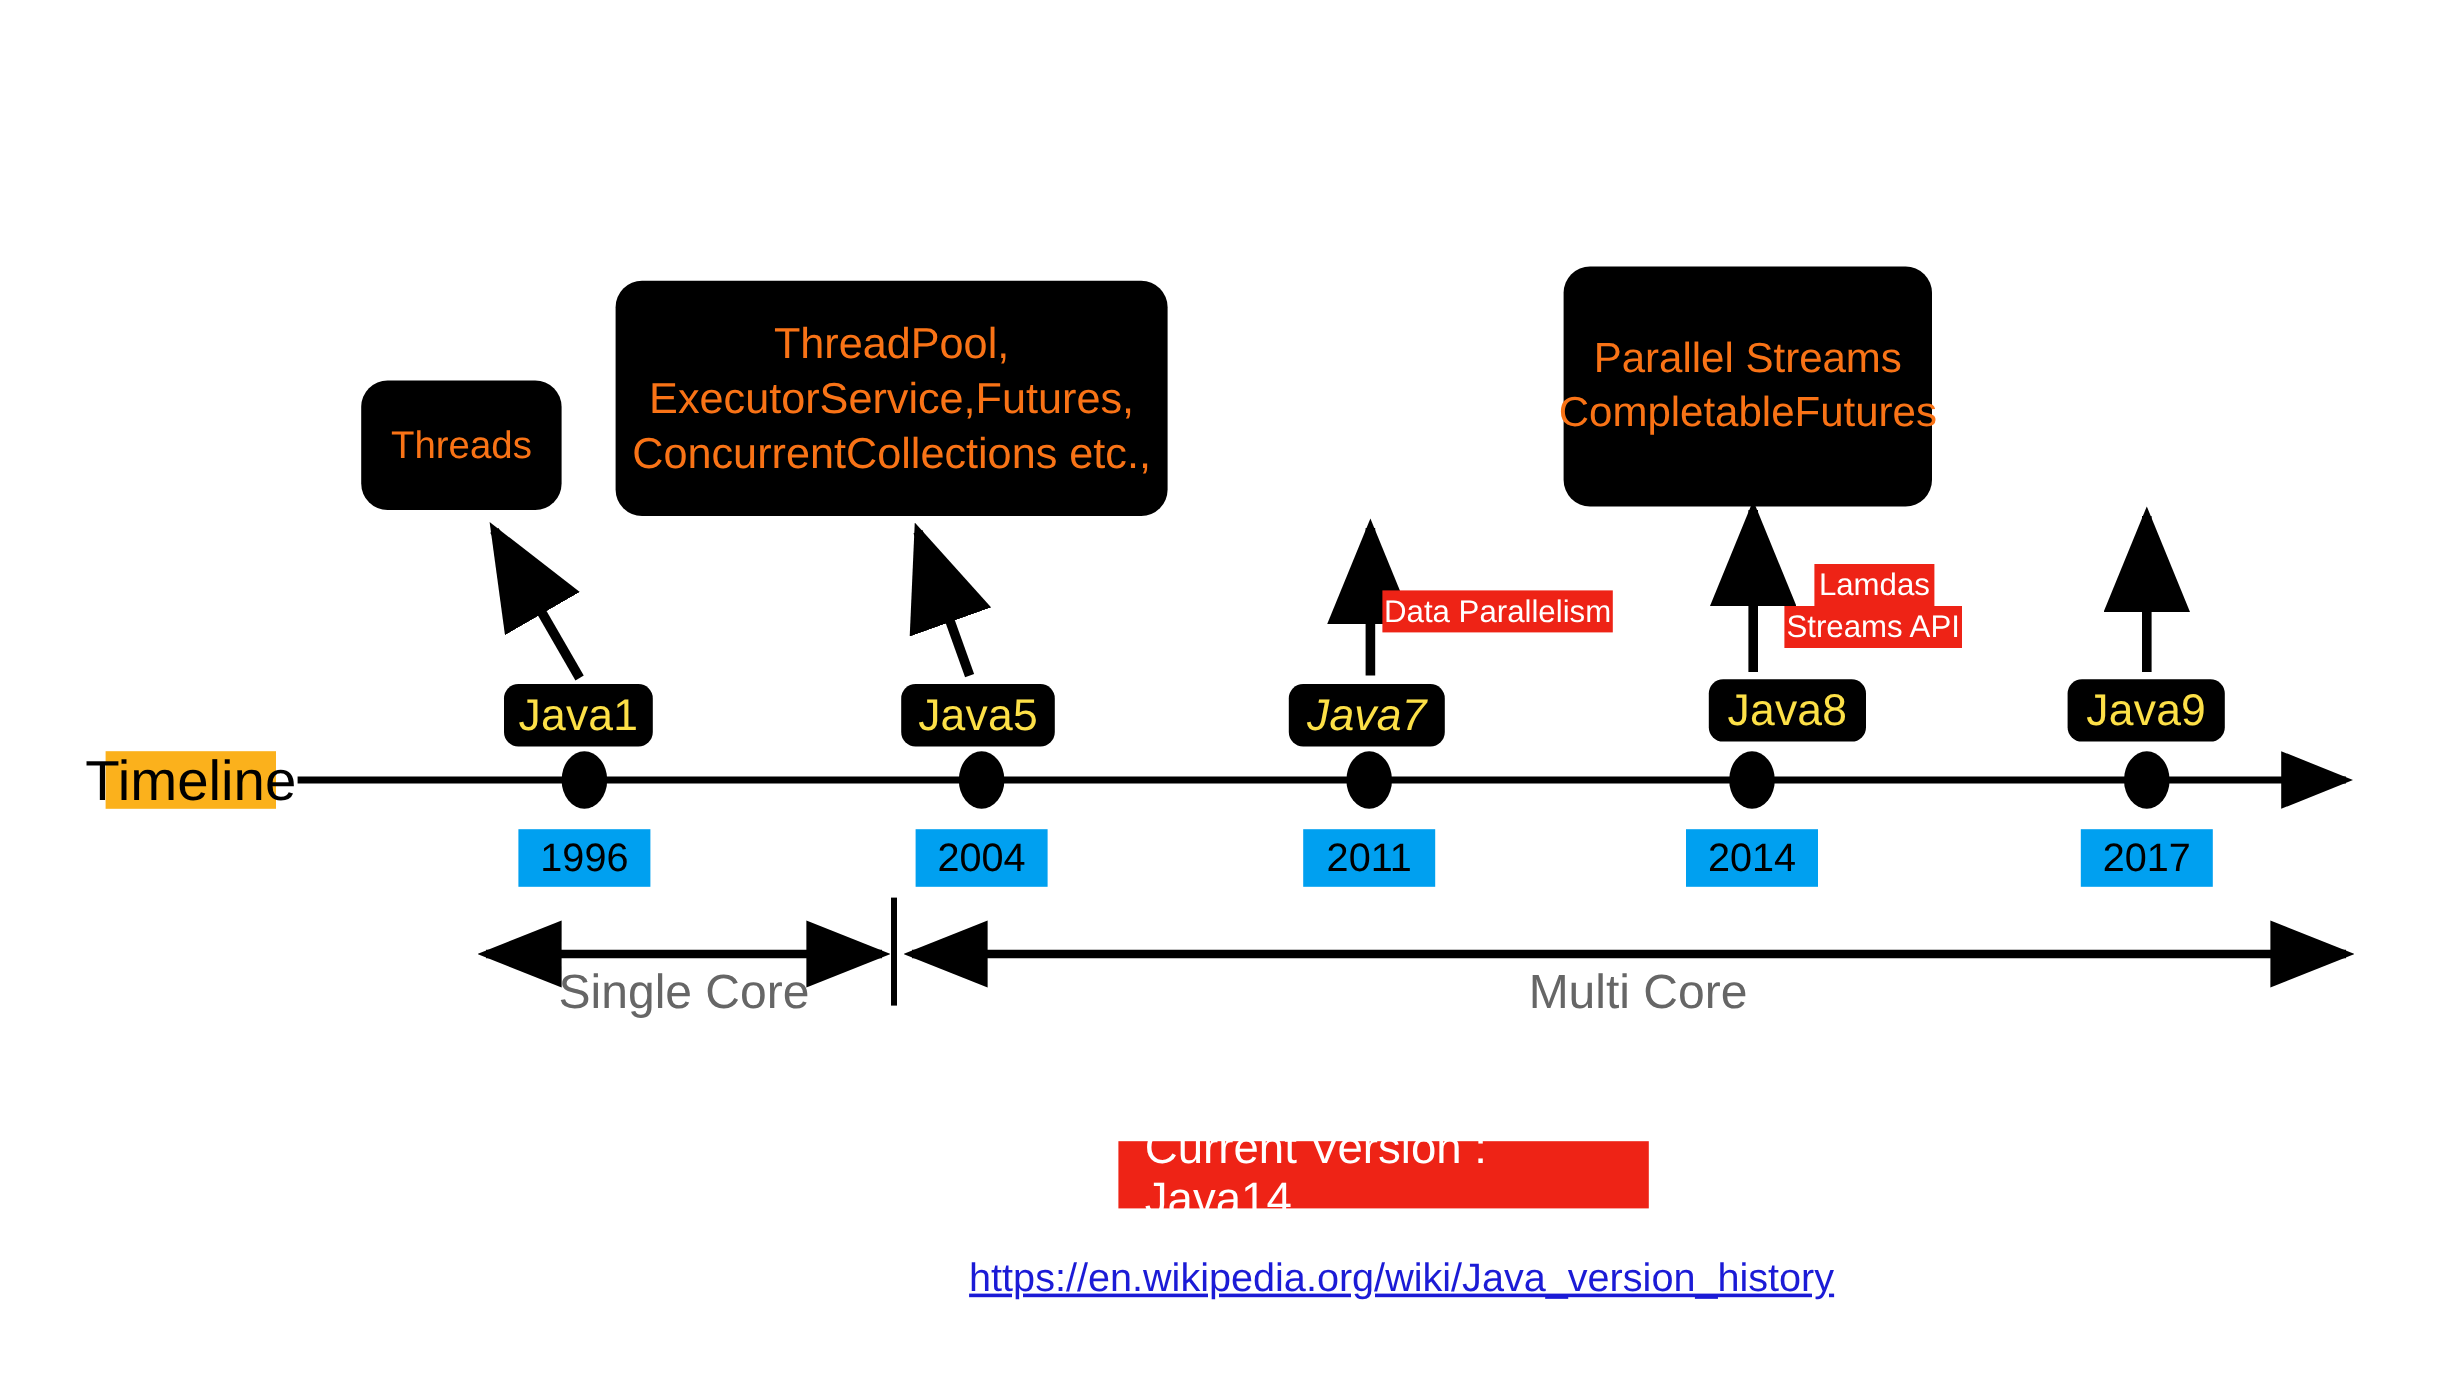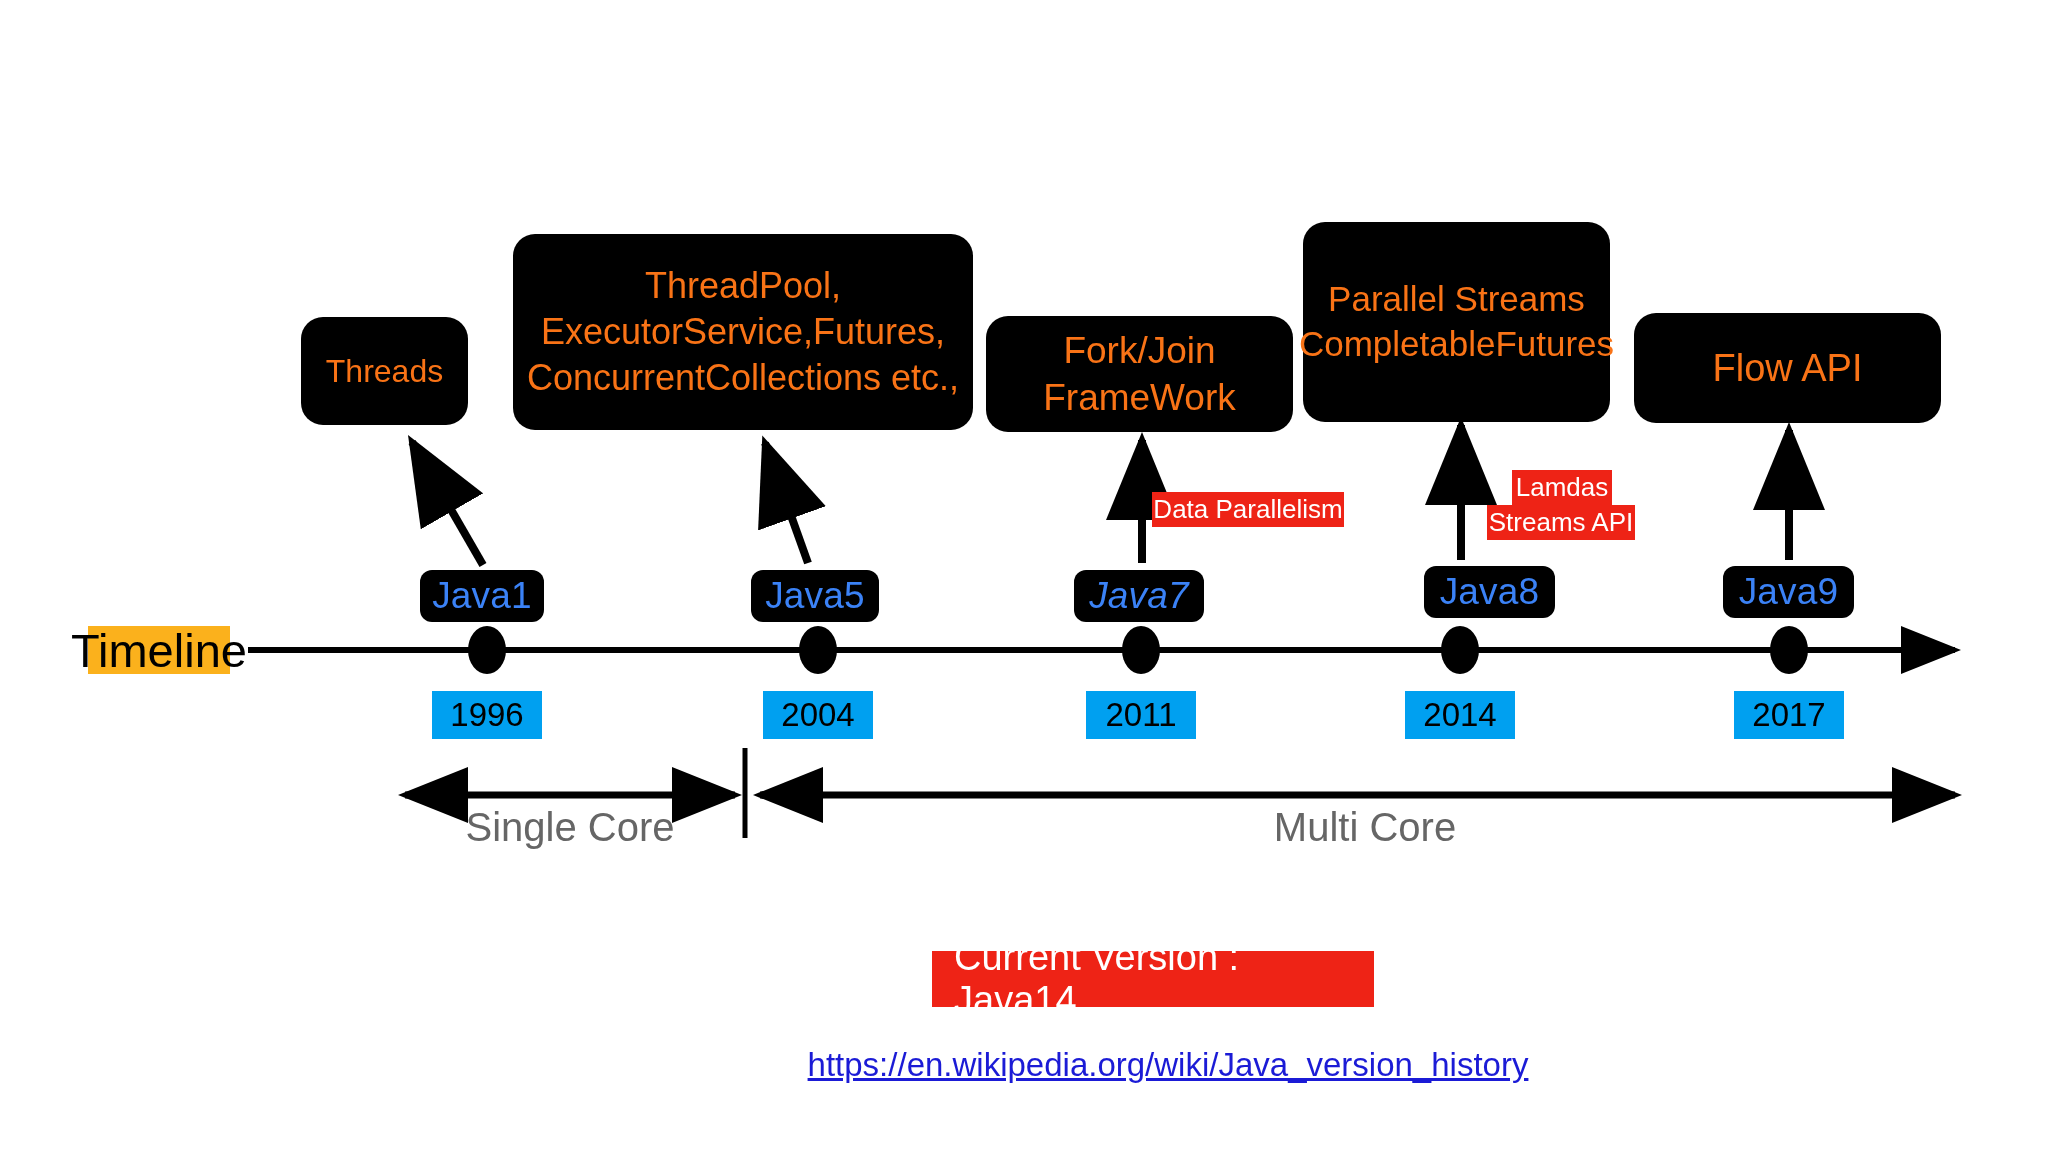--- a/index.html
+++ b/index.html
@@ -33,21 +33,21 @@
     justify-content: center;
     text-align: center;
     line-height: 1.28;
     font-weight: 400;
     white-space: pre-line;
   }
 
   
   .version-pill {
     background: #000000;
-    color: #3b82f6;
+    color: #fde047;
     border-radius: 12px;
     display: flex;
     align-items: center;
     justify-content: center;
     font-size: 37px;
     height: 52px;
     letter-spacing: .2px;
   }
 
   
@@ -173,27 +173,24 @@
   </svg>
 
   <div class="abs timeline-label" style="left:88px; top:626px; width:142px;">Timeline</div>
 
   <div class="abs feature-box" style="left:301px; top:317px; width:167px; height:108px; font-size:32px;">Threads</div>
 
   <div class="abs feature-box" style="left:513px; top:234px; width:460px; height:196px; font-size:36px;">ThreadPool,
 ExecutorService,Futures,
 ConcurrentCollections etc.,</div>
 
-  <div class="abs feature-box" style="left:986px; top:316px; width:307px; height:116px; font-size:37px;">Fork/Join
-FrameWork</div>
 
   <div class="abs feature-box" style="left:1303px; top:222px; width:307px; height:200px; font-size:35px;">Parallel Streams
 CompletableFutures</div>
 
-  <div class="abs feature-box" style="left:1634px; top:313px; width:307px; height:110px; font-size:38px;">Flow API</div>
 
   <div class="abs red-chip" style="left:1152px; top:492px; width:192px;">Data Parallelism</div>
 
   <div class="abs red-chip" style="left:1512px; top:470px; width:100px;">Lamdas</div>
 
   <div class="abs red-chip" style="left:1487px; top:505px; width:148px;">Streams API</div>
 
   <div class="abs version-pill" style="left:420px; top:570px; width:124px;">Java1</div>
 
   <div class="abs version-pill" style="left:751px; top:570px; width:128px;">Java5</div>

